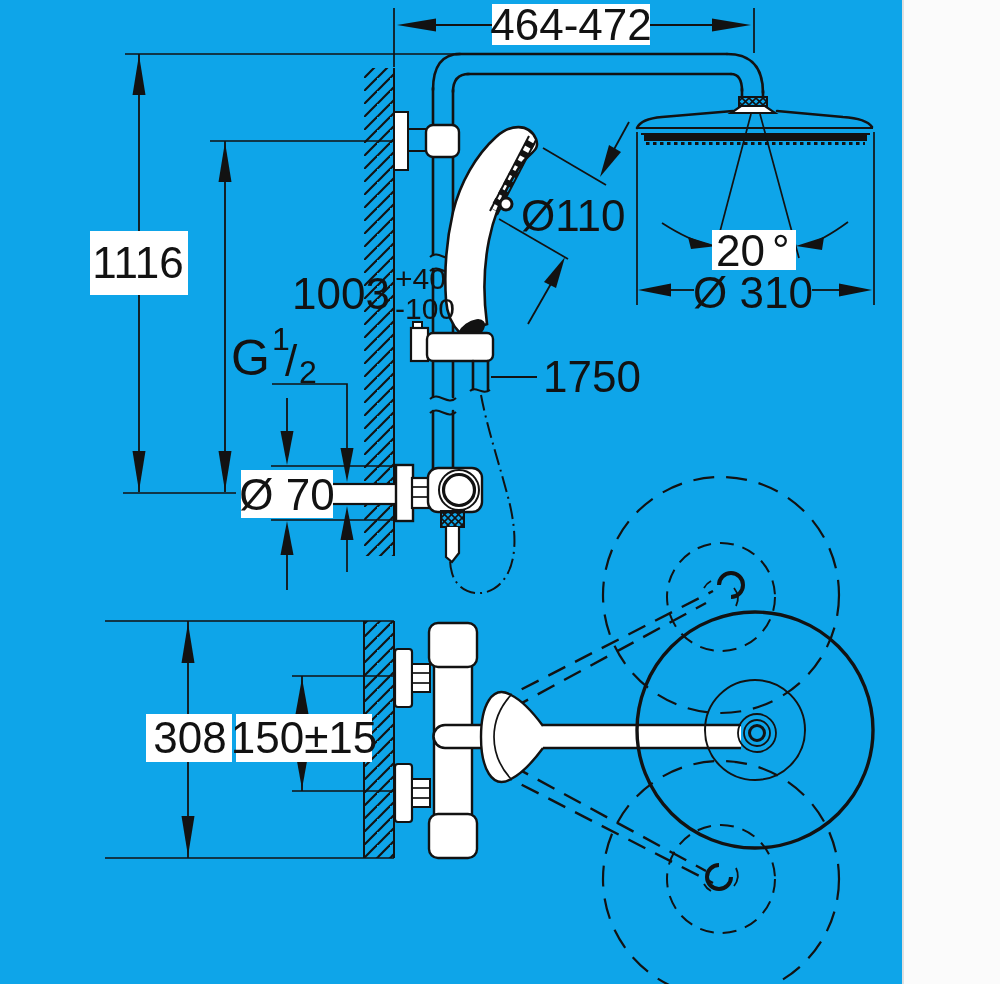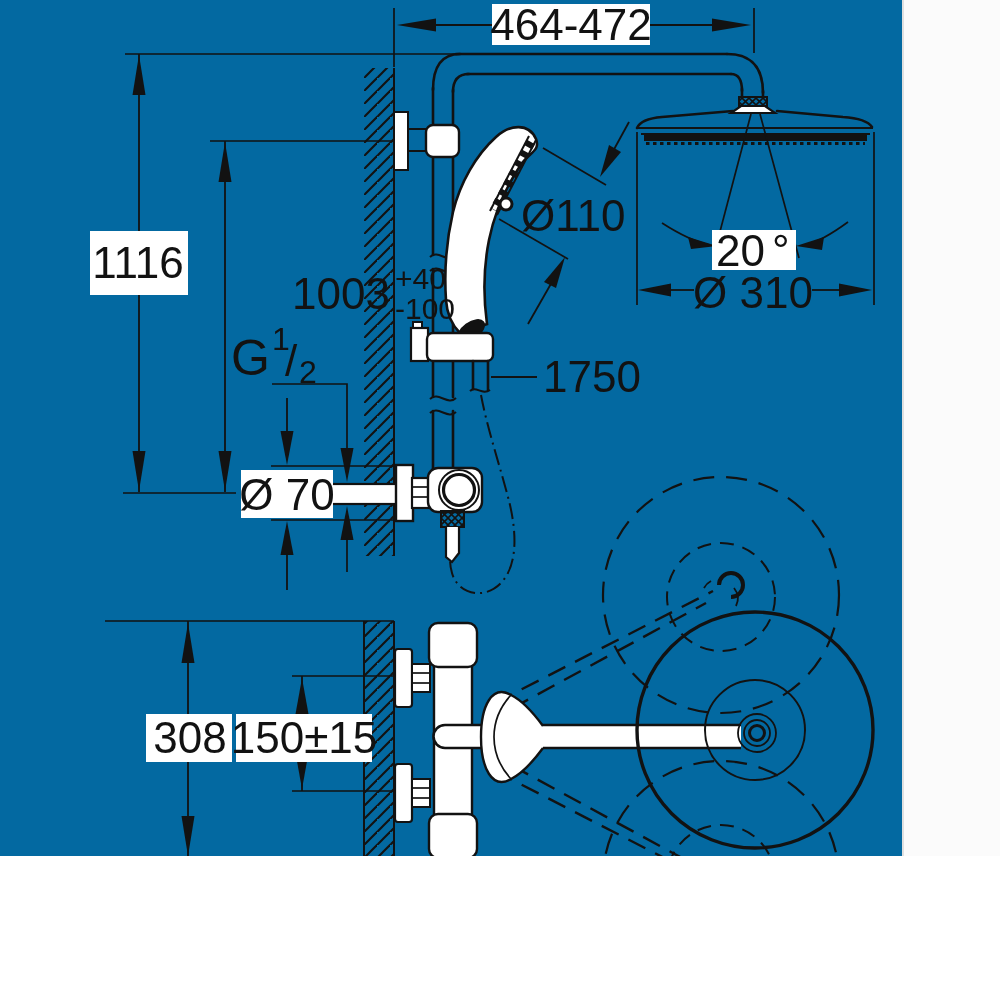--- a/index.html
+++ b/index.html
@@ -1,16 +1,16 @@
 <!DOCTYPE html>
 <html><head>
 <meta charset="utf-8">
 <style>
   html,body{margin:0;padding:0;background:#ffffff;}
-  #stage{width:1000px;height:856px;position:relative;background:#0369a1;overflow:hidden;}
+  #stage{width:1000px;height:984px;position:relative;background:#0ea5e9;overflow:hidden;}
   svg{display:block;}
   text{font-family:"Liberation Sans","DejaVu Sans",sans-serif;fill:#121212;}
   .ln   {stroke:#121212;stroke-width:2.6;fill:none;stroke-linecap:round;}
   .lnthk{stroke:#121212;stroke-width:3.4;fill:none;}
   .lnmed{stroke:#121212;stroke-width:2.0;fill:none;}
   .lnthin{stroke:#121212;stroke-width:1.7;fill:none;}
   .dim  {stroke:#121212;stroke-width:1.8;fill:none;}
   .arr  {fill:#121212;stroke:none;}
   .white{fill:#ffffff;}
   .blk  {fill:#121212;}

